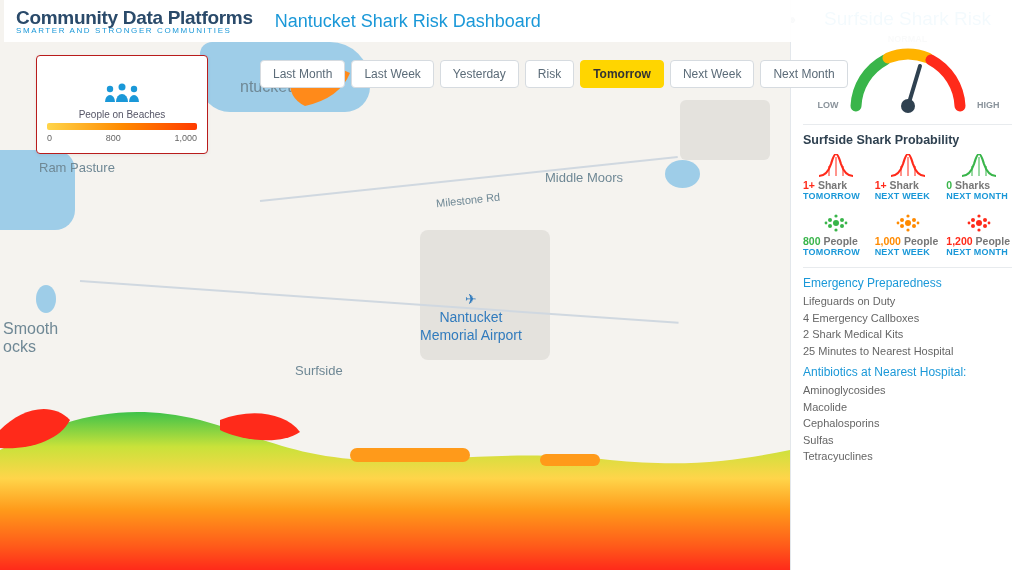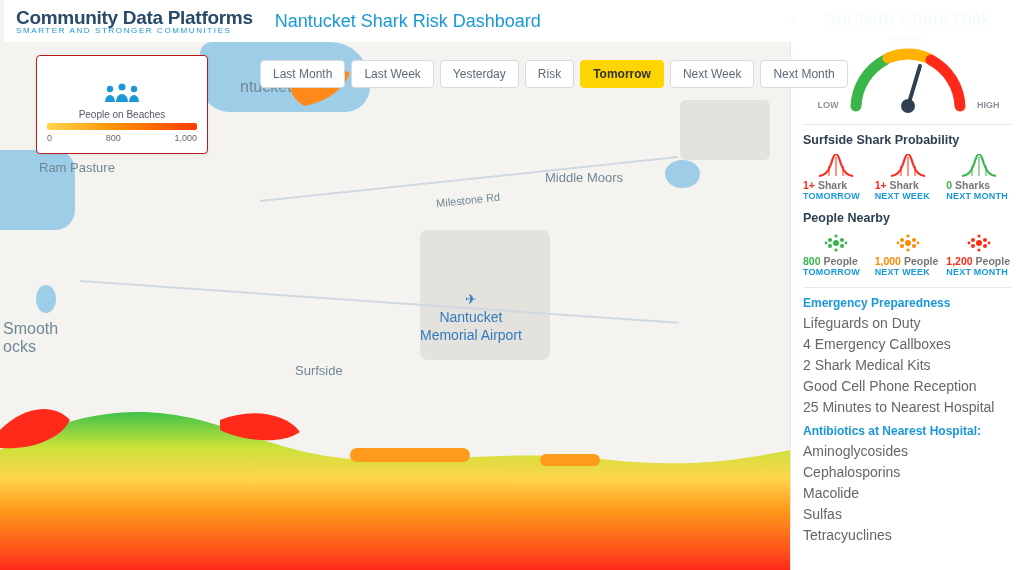--- a/index.html
+++ b/index.html
@@ -70,23 +70,23 @@
 
 .prob-row, .people-row { display:flex; gap:6px; margin-bottom:10px; }
 .prob-card { flex:1; text-align:left; }
 .prob-icon { height:26px; display:flex; align-items:center; justify-content:center; }
 .prob-val { font-size:10.5px; font-weight:700; }
 .prob-when { font-size:9px; font-weight:700; color:#1a98d8; letter-spacing:0.2px; }
 
 .people-icon { height:24px; display:flex; align-items:center; justify-content:center; font-size:18px; }
 .c-green { color:#39b54a; } .c-orange { color:#ff8a00; } .c-red { color:#ff2a1a; }
 
-.info-title { font-size:12px; font-weight:700; color:#1a98d8; margin:6px 0 3px; }
+.info-title { font-size:12px; font-weight:400; color:#1a98d8; margin:6px 0 3px; }
 .info-list { list-style:none; }
-.info-list li { font-size:14px; color:#666; line-height:1.5; }
+.info-list li { font-size:11px; color:#666; line-height:1.5; }
 </style>
 </head>
 <body>
 
 <div class="map">
   <div class="water-top"></div>
   <div class="water-top2"></div>
   <div class="water-small"></div>
   <div class="water-small2"></div>
   <div class="land-block lb1"></div>
@@ -231,21 +231,20 @@
             <line x1="12" y1="22" x2="12" y2="12" stroke="#39b54a" stroke-width="1"></line>
             <line x1="19" y1="22" x2="19" y2="3" stroke="#39b54a" stroke-width="1"></line>
             <line x1="26" y1="22" x2="26" y2="12" stroke="#39b54a" stroke-width="1"></line>
           </svg>
         </div>
         <div class="prob-val"><span class="c-green">0</span> <span style="color:#777">Sharks</span></div>
         <div class="prob-when">NEXT MONTH</div>
       </div>
     </div>
 
-  <div class="section-title">People Nearby</div>
   <div class="people-row" id="people-row">
       <div class="prob-card">
         <div class="people-icon">
           <svg width="26" height="22" viewBox="0 0 26 22">
             <g fill="#39b54a">
               <circle cx="13" cy="11" r="3"></circle>
               <circle cx="7" cy="8" r="2"></circle>
               <circle cx="19" cy="8" r="2"></circle>
               <circle cx="7" cy="14" r="2"></circle>
               <circle cx="19" cy="14" r="2"></circle>
@@ -298,25 +297,24 @@
         <div class="prob-when">NEXT MONTH</div>
       </div>
     </div>
 
   <hr class="divider">
   <div class="info-title">Emergency Preparedness</div>
   <ul class="info-list" id="emerg-list">
       <li>Lifeguards on Duty</li>
       <li>4 Emergency Callboxes</li>
       <li>2 Shark Medical Kits</li>
-      <li>Good Cell Phone Reception</li>
       <li>25 Minutes to Nearest Hospital</li>
     </ul>
 
   <div class="info-title">Antibiotics at Nearest Hospital:</div>
   <ul class="info-list" id="anti-list">
       <li>Aminoglycosides</li>
+      <li>Macolide</li>
       <li>Cephalosporins</li>
-      <li>Macolide</li>
       <li>Sulfas</li>
       <li>Tetracyuclines</li>
     </ul>
 </div>
 
 </body></html>

